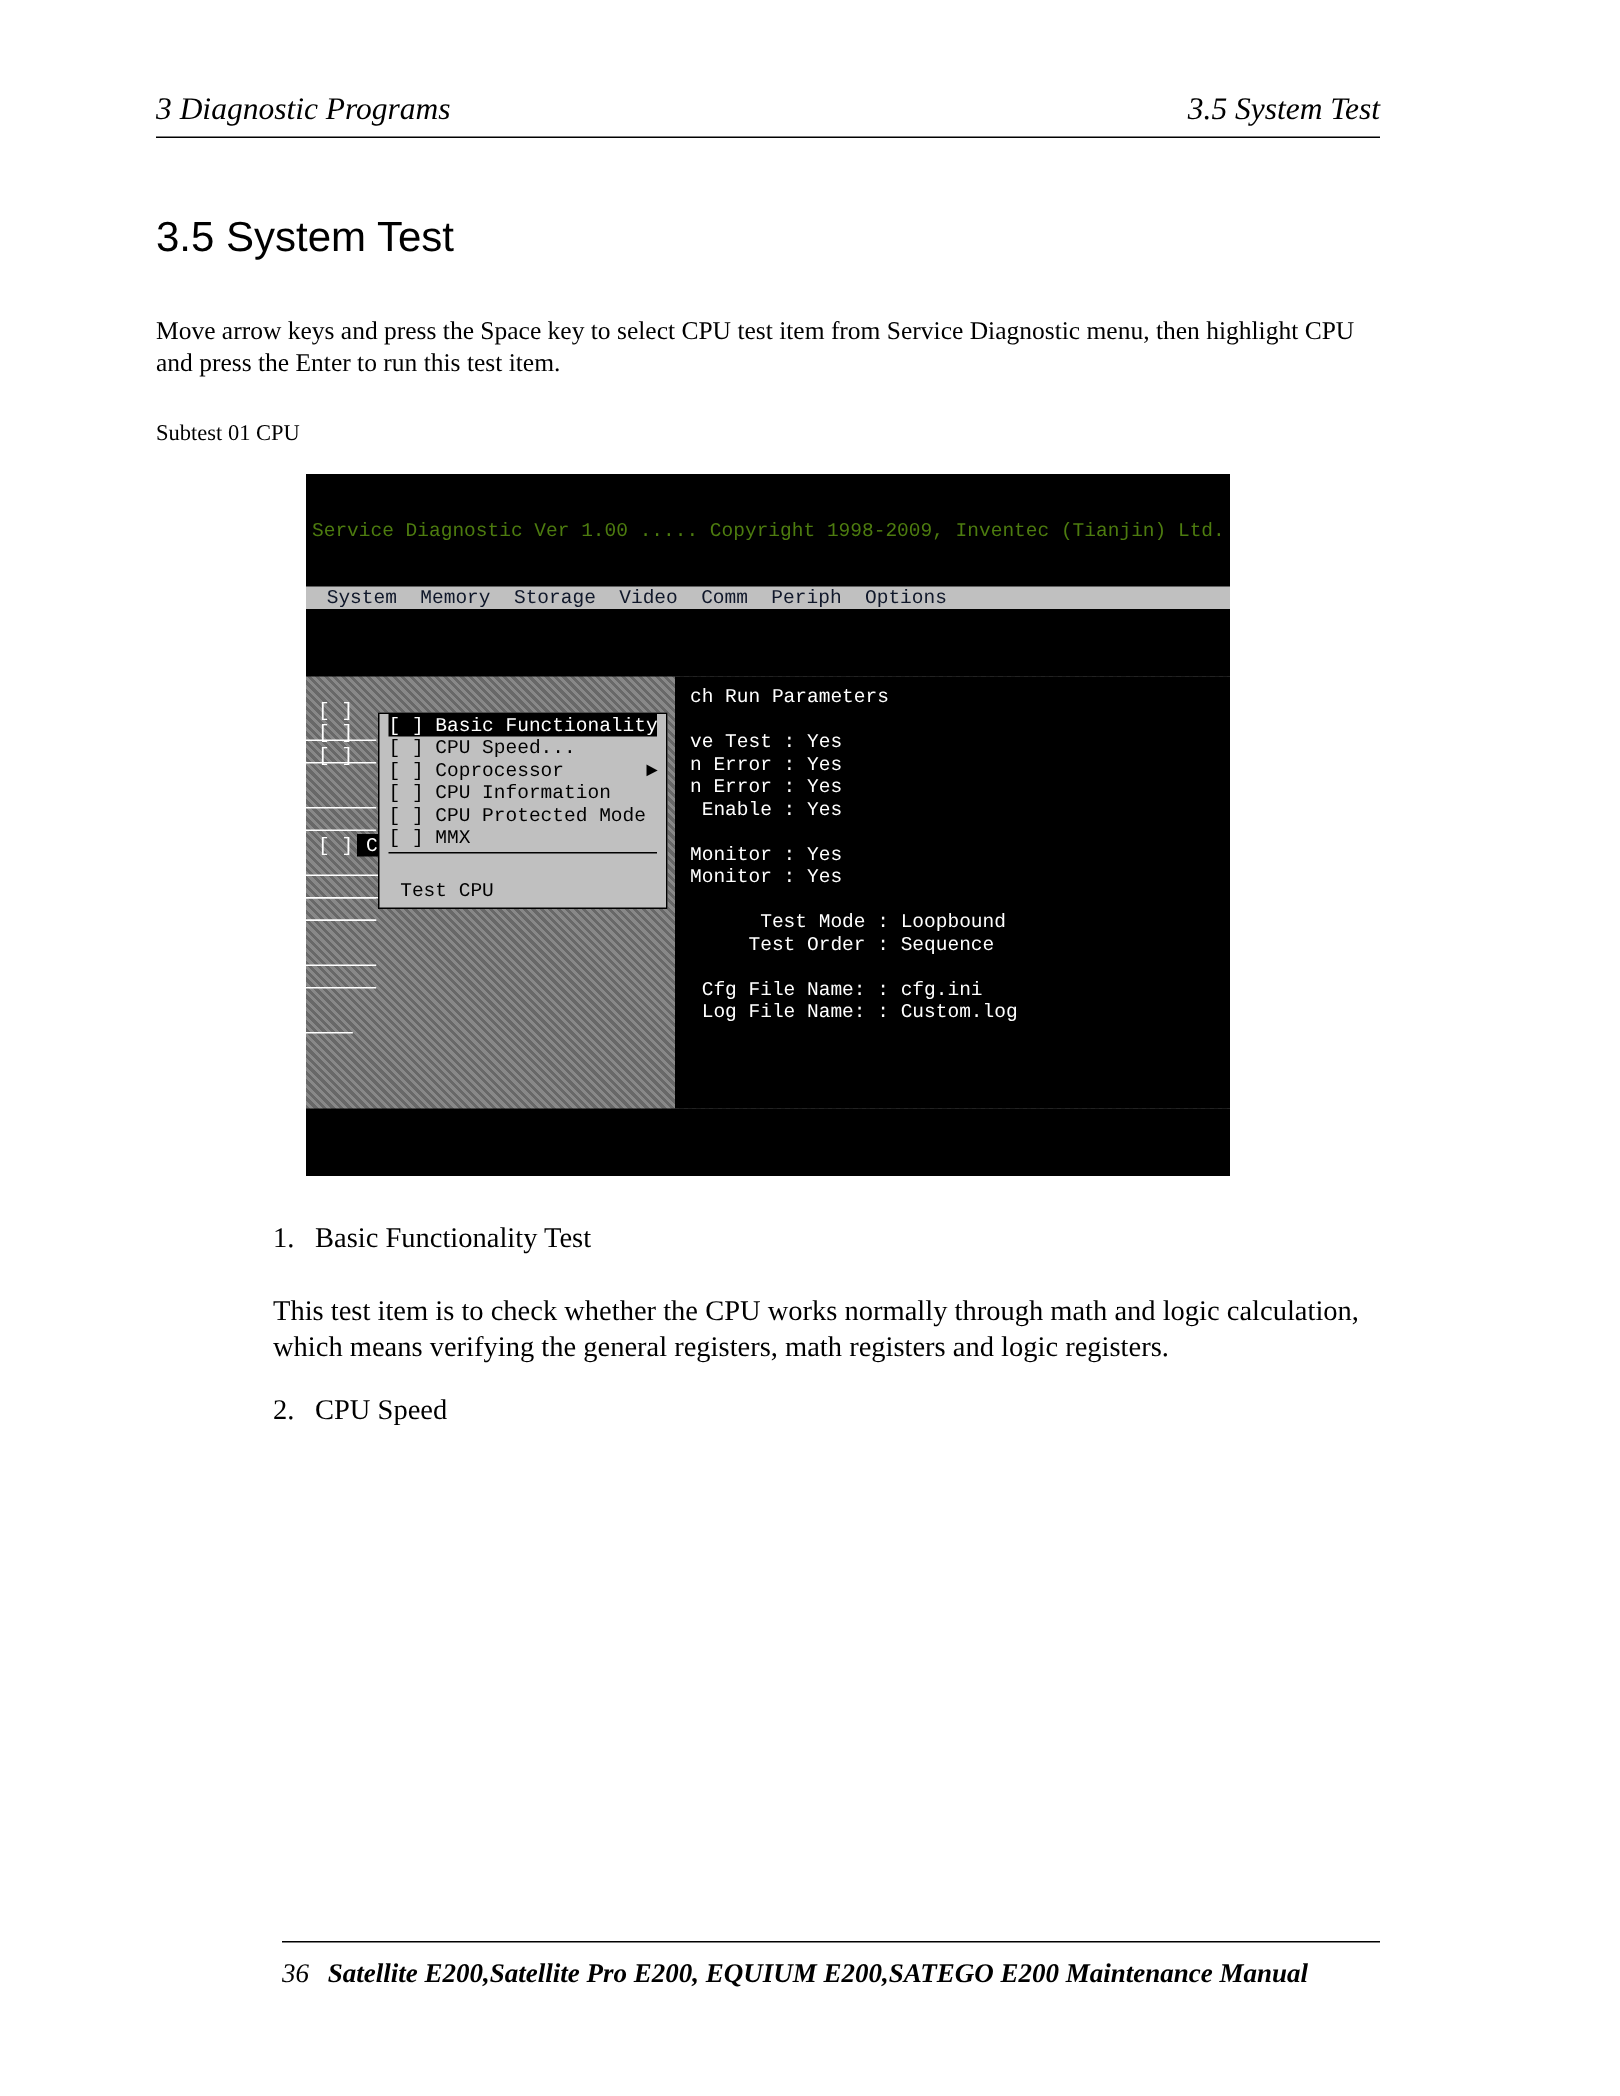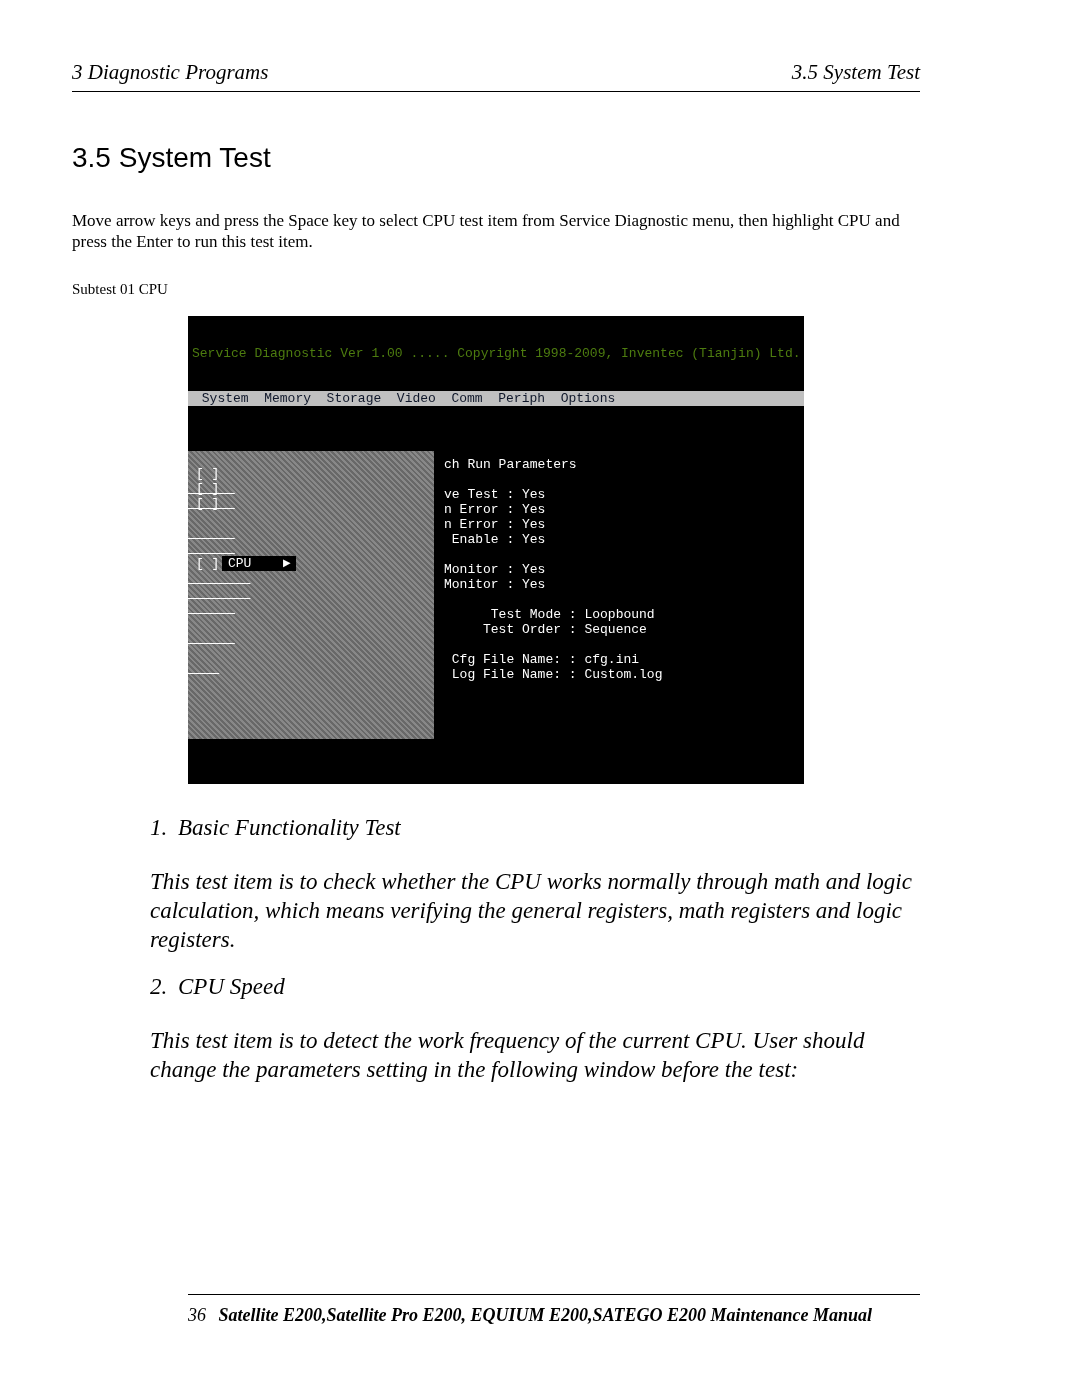--- a/index.html
+++ b/index.html
@@ -7,21 +7,21 @@
     padding: 0;
     background: #fff;
     font-family: "Times New Roman", Times, serif;
     color: #000;
   }
   .page {
     width: 1080px;
     height: 1366px;
     position: relative;
     box-sizing: border-box;
-    padding: 60px 160px 40px 72px;
+    padding: 60px 160px 40px 104px;
   }
   .header-line {
     display: flex;
     justify-content: space-between;
     font-style: italic;
     font-size: 21px;
     border-bottom: 1px solid #000;
     padding-bottom: 6px;
     margin-bottom: 50px;
   }
@@ -115,23 +115,22 @@
     font-weight: bold;
   }
   .dos-status {
     background: #c0c0c0;
     color: #000;
     padding: 0 6px;
   }
   
   .list-block {
     margin-left: 78px;
-    font-size: 23px;
+    font-size: 19px;
     line-height: 1.25;
-    font-style: italic;
   }
   .list-item-title {
     margin: 18px 0 26px 0;
   }
   .list-num { display: inline-block; width: 28px; }
   .list-desc {
     margin-bottom: 10px;
   }
   
   .footer {
@@ -191,35 +190,42 @@
       <div class="dos-cpu-row">
         <span class="dos-cpu-label">[ ]</span>
         <span class="dos-cpu-highlight"><span>CPU</span>    <span class="arrow">►</span></span>
       </div>
       
       <div style="position:absolute; left:8px; top:15px; color:#fff; white-space:pre;">[ ]
 [ ]
 [ ]</div>
 
       
+      <div class="dos-dropdown"><span class="hl">[ ] Basic Functionality</span>
+<span>[ ] CPU Speed...</span>
+<span>[ ] Coprocessor       ►</span>
+<span>[ ] CPU Information</span>
+<span>[ ] CPU Protected Mode</span>
+<span>[ ] MMX</span>
+<hr style="border:0;border-top:1px solid #000;margin:2px 0;">
+<span> Test CPU</span></div>
 
     </div>
 
   </div>
 
   <div class="list-block">
     <div class="list-item-title">
       <span class="list-num">1.</span><span>Basic Functionality Test</span>
     </div>
     <div class="list-desc">This test item is to check whether the CPU works normally through math and logic calculation, which means verifying the general registers, math registers and logic registers.</div>
 
     <div class="list-item-title">
       <span class="list-num">2.</span><span>CPU Speed</span>
     </div>
-    <div class="list-desc">This test item is to detect the work frequency of the current CPU. User should change the parameters setting in the following window before the test:</div>
   </div>
 
   <div class="footer">
     <span class="pagenum">36</span>
     <span class="title">Satellite E200,Satellite Pro E200, EQUIUM E200,SATEGO E200 Maintenance Manual</span>
   </div>
 
 </div>
 
 </body></html>

